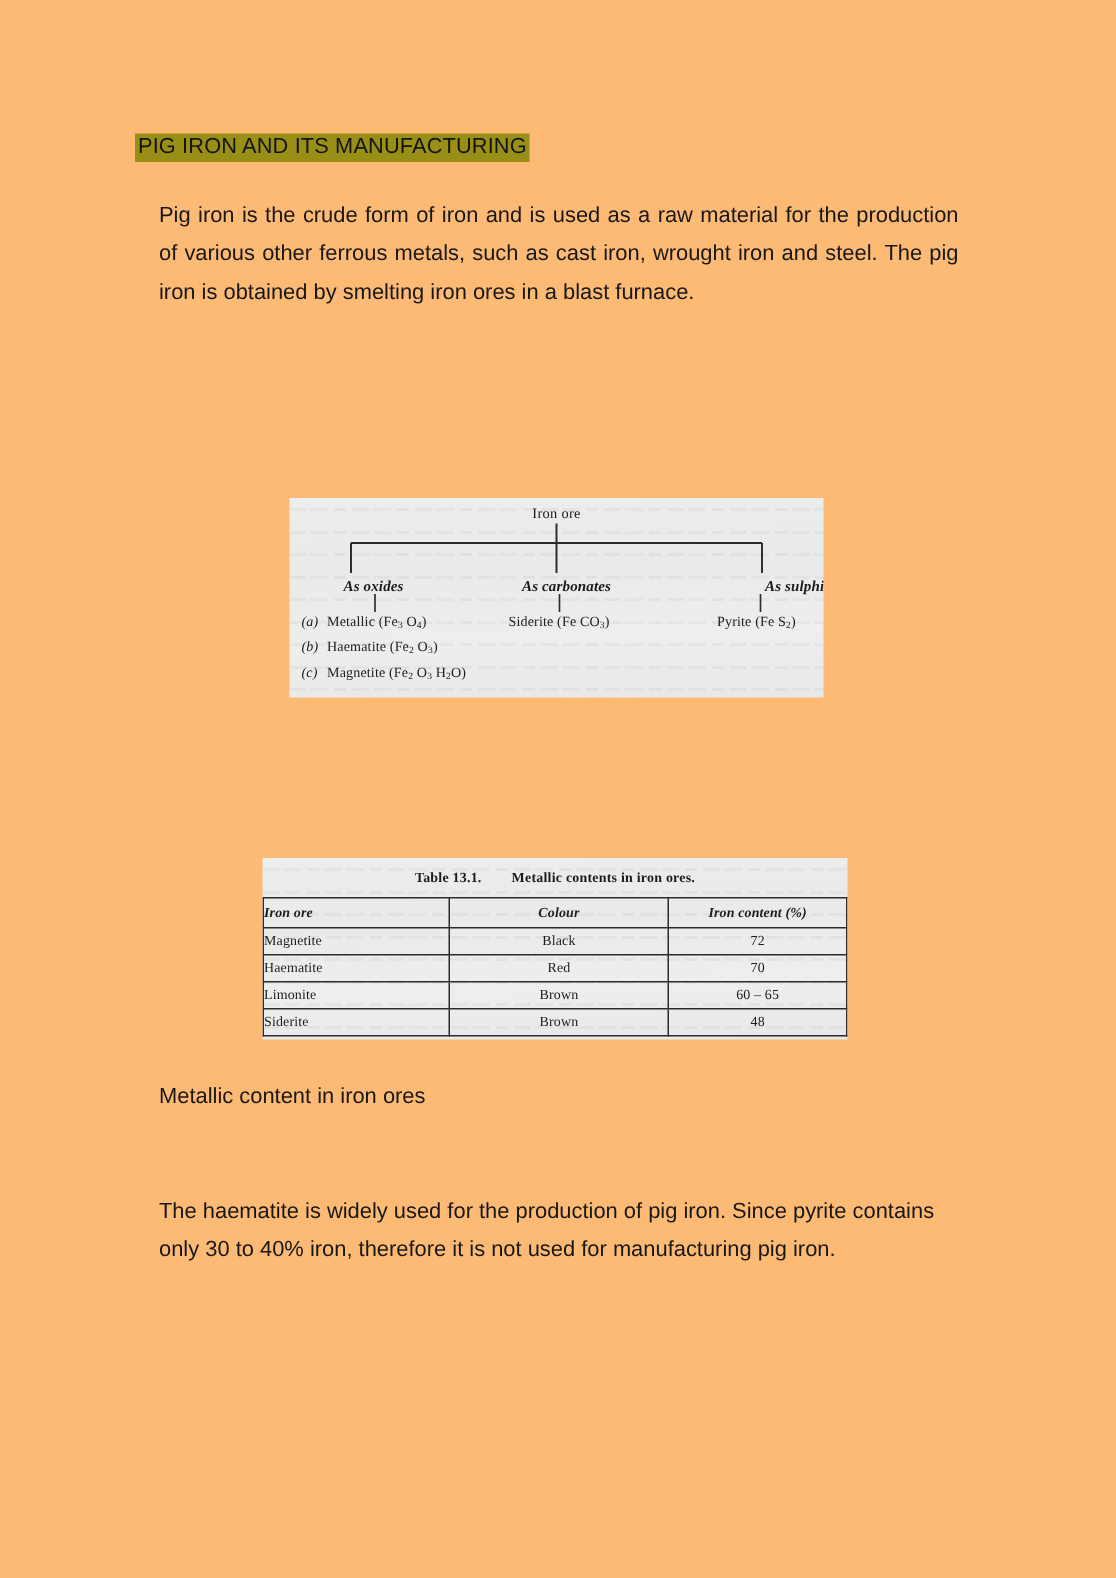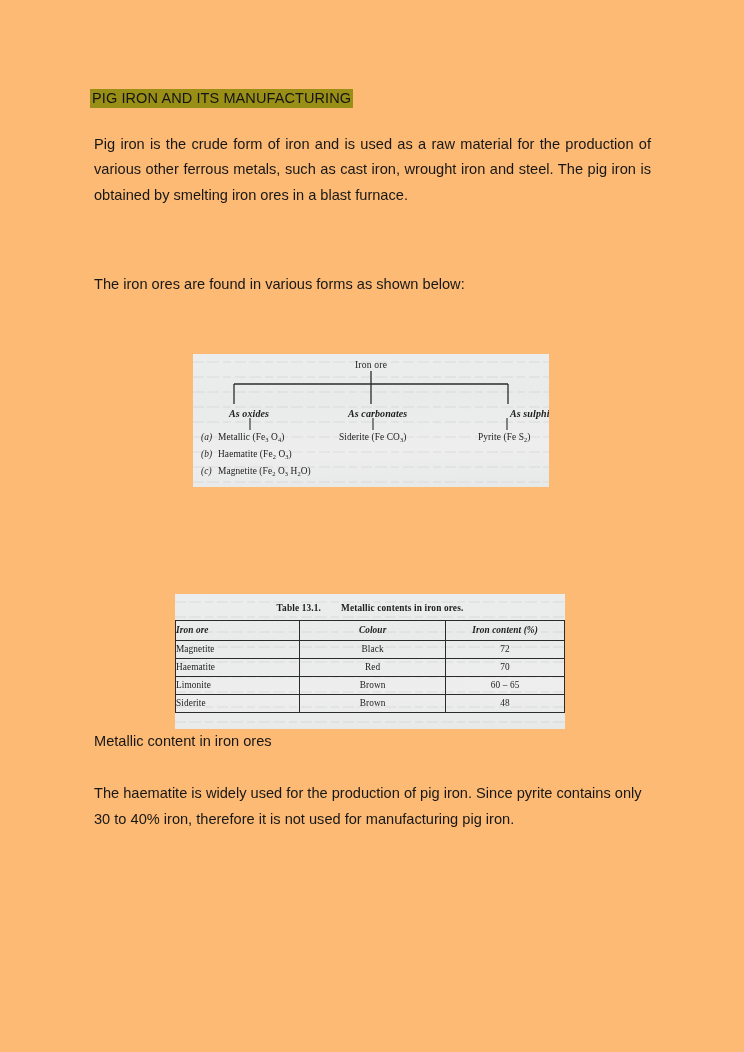--- a/index.html
+++ b/index.html
@@ -40,21 +40,21 @@
     background: #9a8f16;
     color: #141414;
     padding: 1px 2px 2px 2px;
     box-decoration-break: clone;
     -webkit-box-decoration-break: clone;
   }
   .title-wrap { margin: 0 0 22px 0; }
 
   
   p.body-par {
-    margin: 4px;
+    margin: 16px;
     font-size: 14.6px;
     line-height: 25.5px;
     color: #171717;
   }
   p.justify { text-align: justify; text-align-last: left; }
 
   .gap-a { height: 56px; }
   .gap-b { height: 52px; }
   .gap-c { height: 55px; }
   .gap-d { height: 52px; }
@@ -138,21 +138,21 @@
   .l-sid{ left: 146px; top: 78px; }
   .l-pyr{ left: 285px; top: 78px; }
 
   sub { font-size: 0.68em; vertical-align: -0.25em; }
 
   
   .fig-table {
     width: 390px;
     margin: 0 auto;
     position: relative;
-    padding: 9px 0 16px 0;
+    padding: 9px 0 2px 0;
   }
   .tbl-caption {
     font-family: "Liberation Serif", serif;
     font-size: 9.3px;
     font-weight: bold;
     text-align: center;
     letter-spacing: 0.15px;
     margin-bottom: 7px;
     position: relative;
     z-index: 2;
@@ -198,21 +198,20 @@
   <div class="content">
 
     <div class="title-wrap">
       <span class="doc-title">PIG IRON AND ITS MANUFACTURING</span>
     </div>
 
     <p class="body-par justify">Pig iron is the crude form of iron and is used as a raw material for the production of various other ferrous metals, such as cast iron, wrought iron and steel. The pig iron is obtained by smelting iron ores in a blast furnace.</p>
 
     <div class="gap-a"></div>
 
-    <p class="body-par">The iron ores are found in various forms as shown below:</p>
 
     <div class="gap-b"></div>
 
     <div class="rel" style="height:133px;">
       <div class="fig-wrap-tree">
         <div class="scan fig-tree">
           <div class="ghost"></div>
 
           <svg class="lyr" viewBox="0 0 356 133">
             <line x1="178" y1="17" x2="178" y2="30" stroke="#2b2b2b" stroke-width="1.3"></line>

